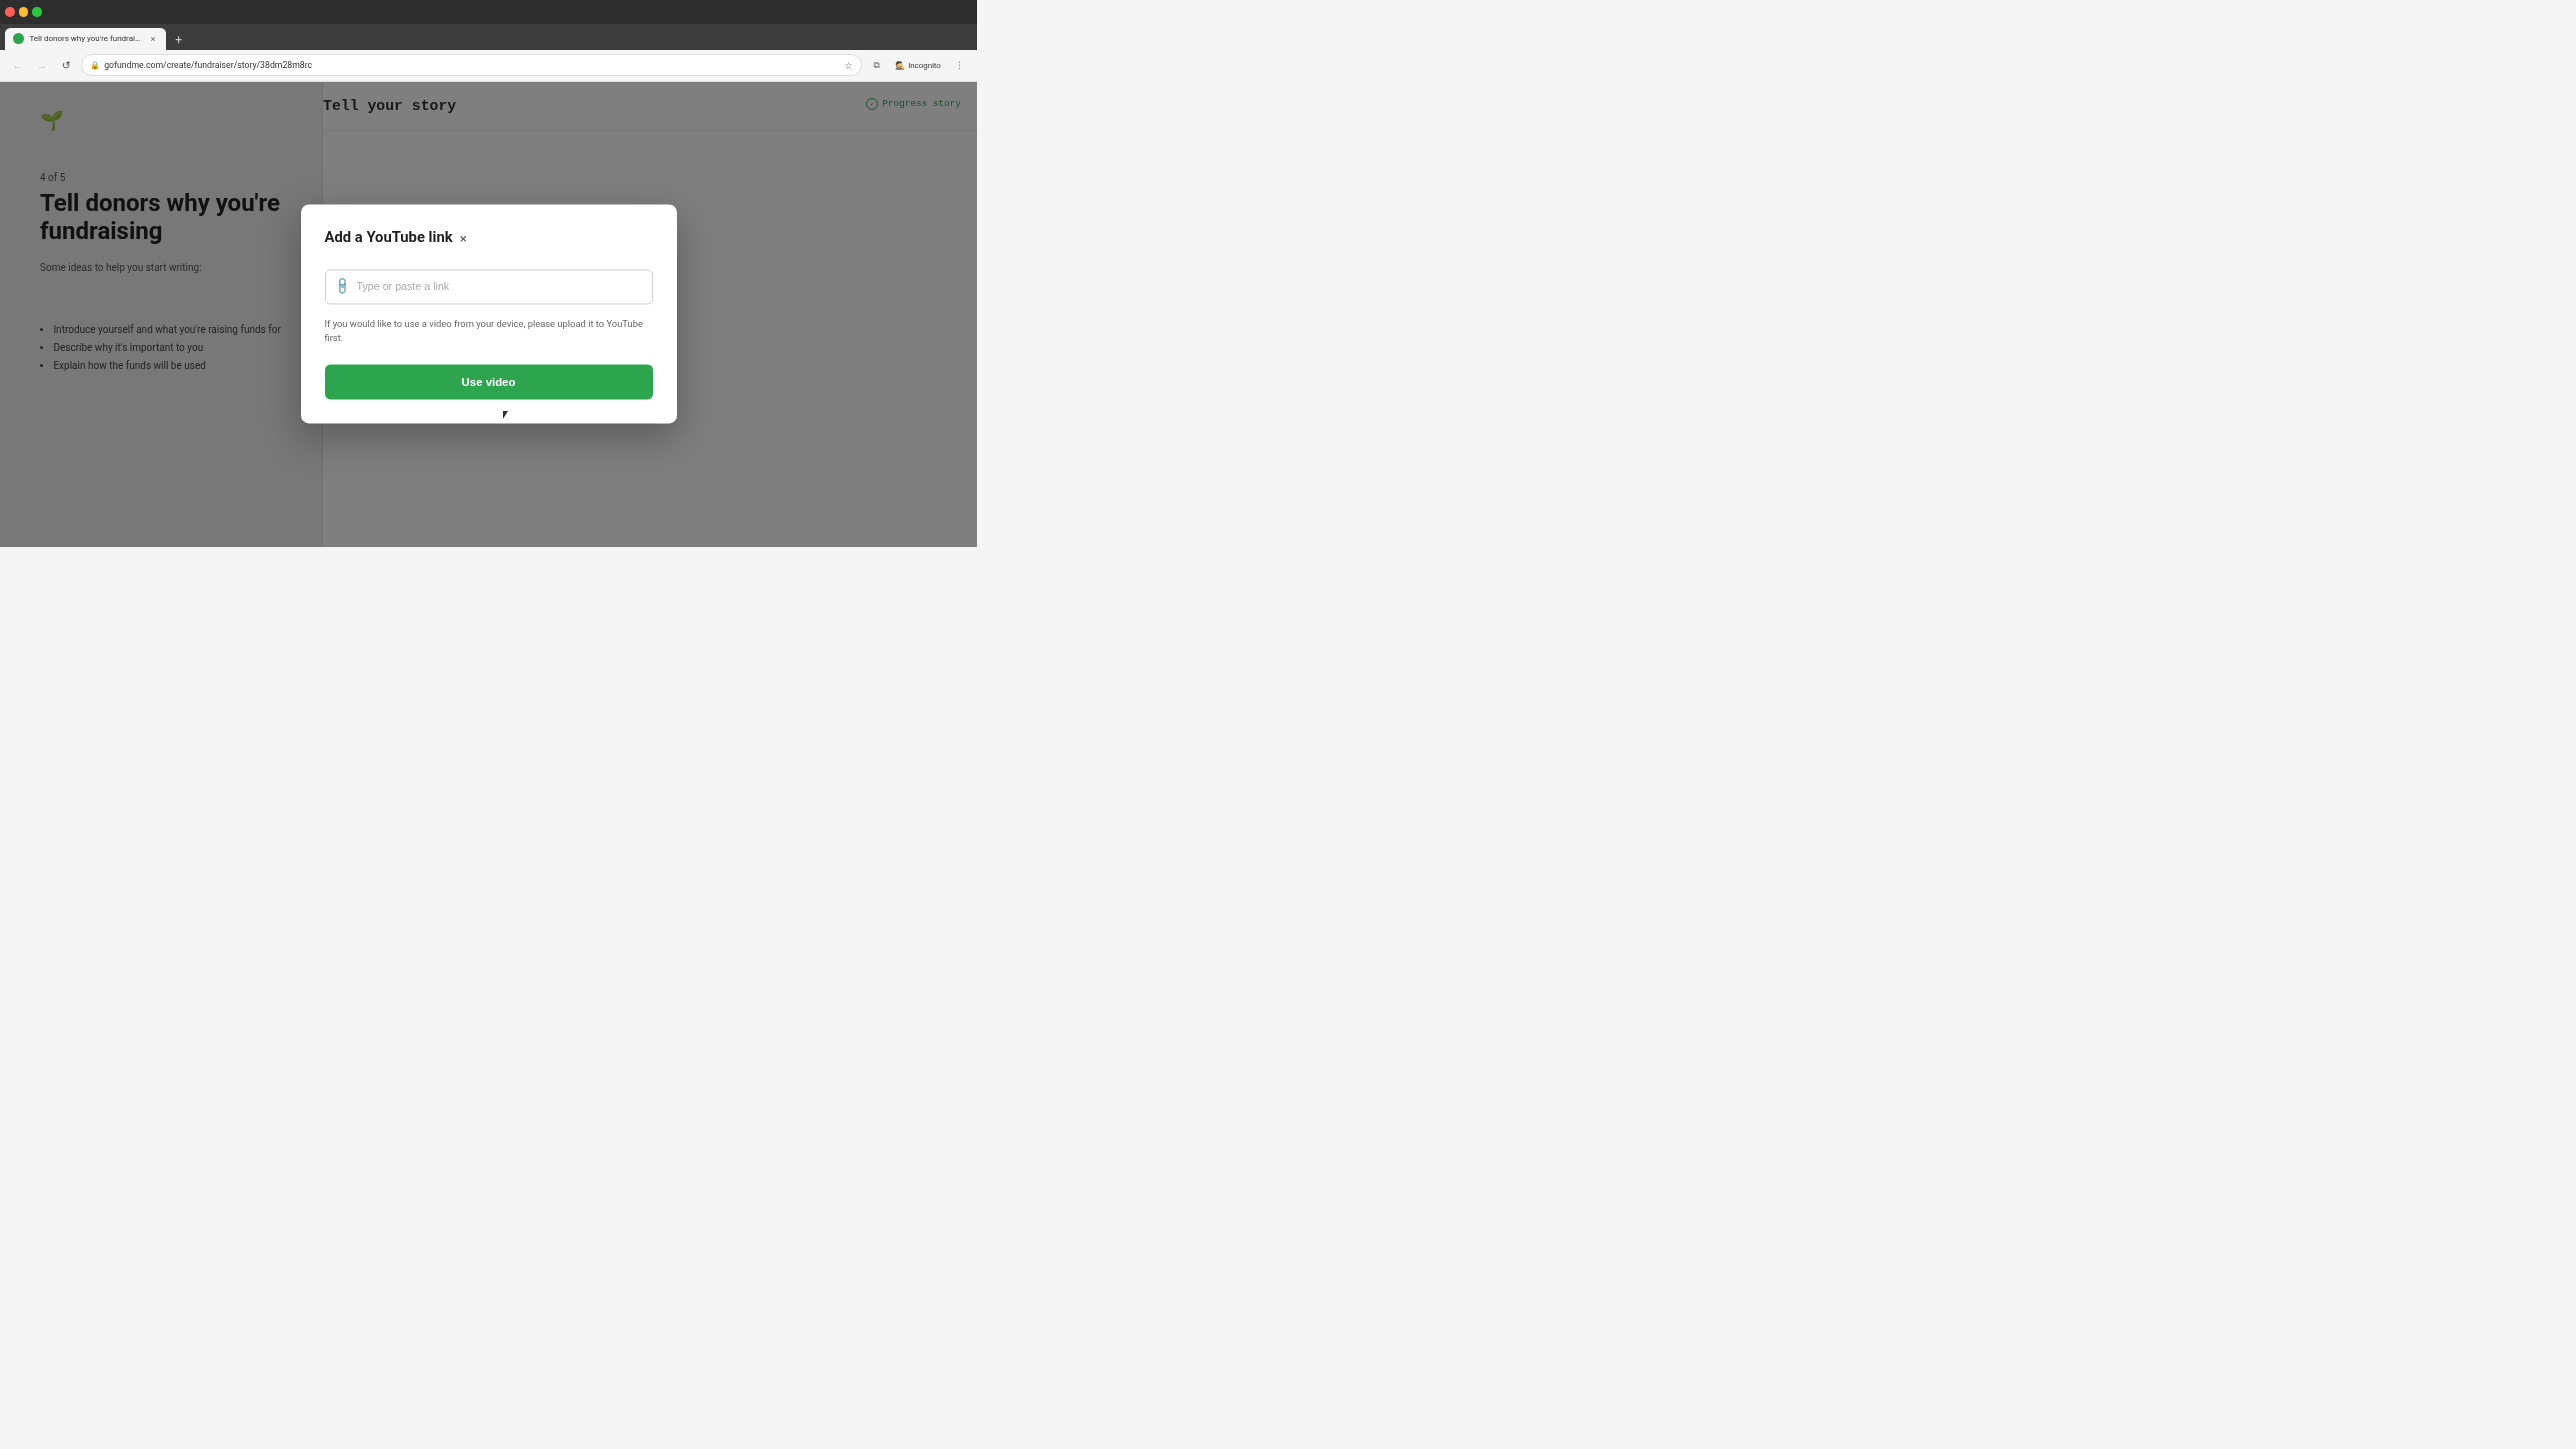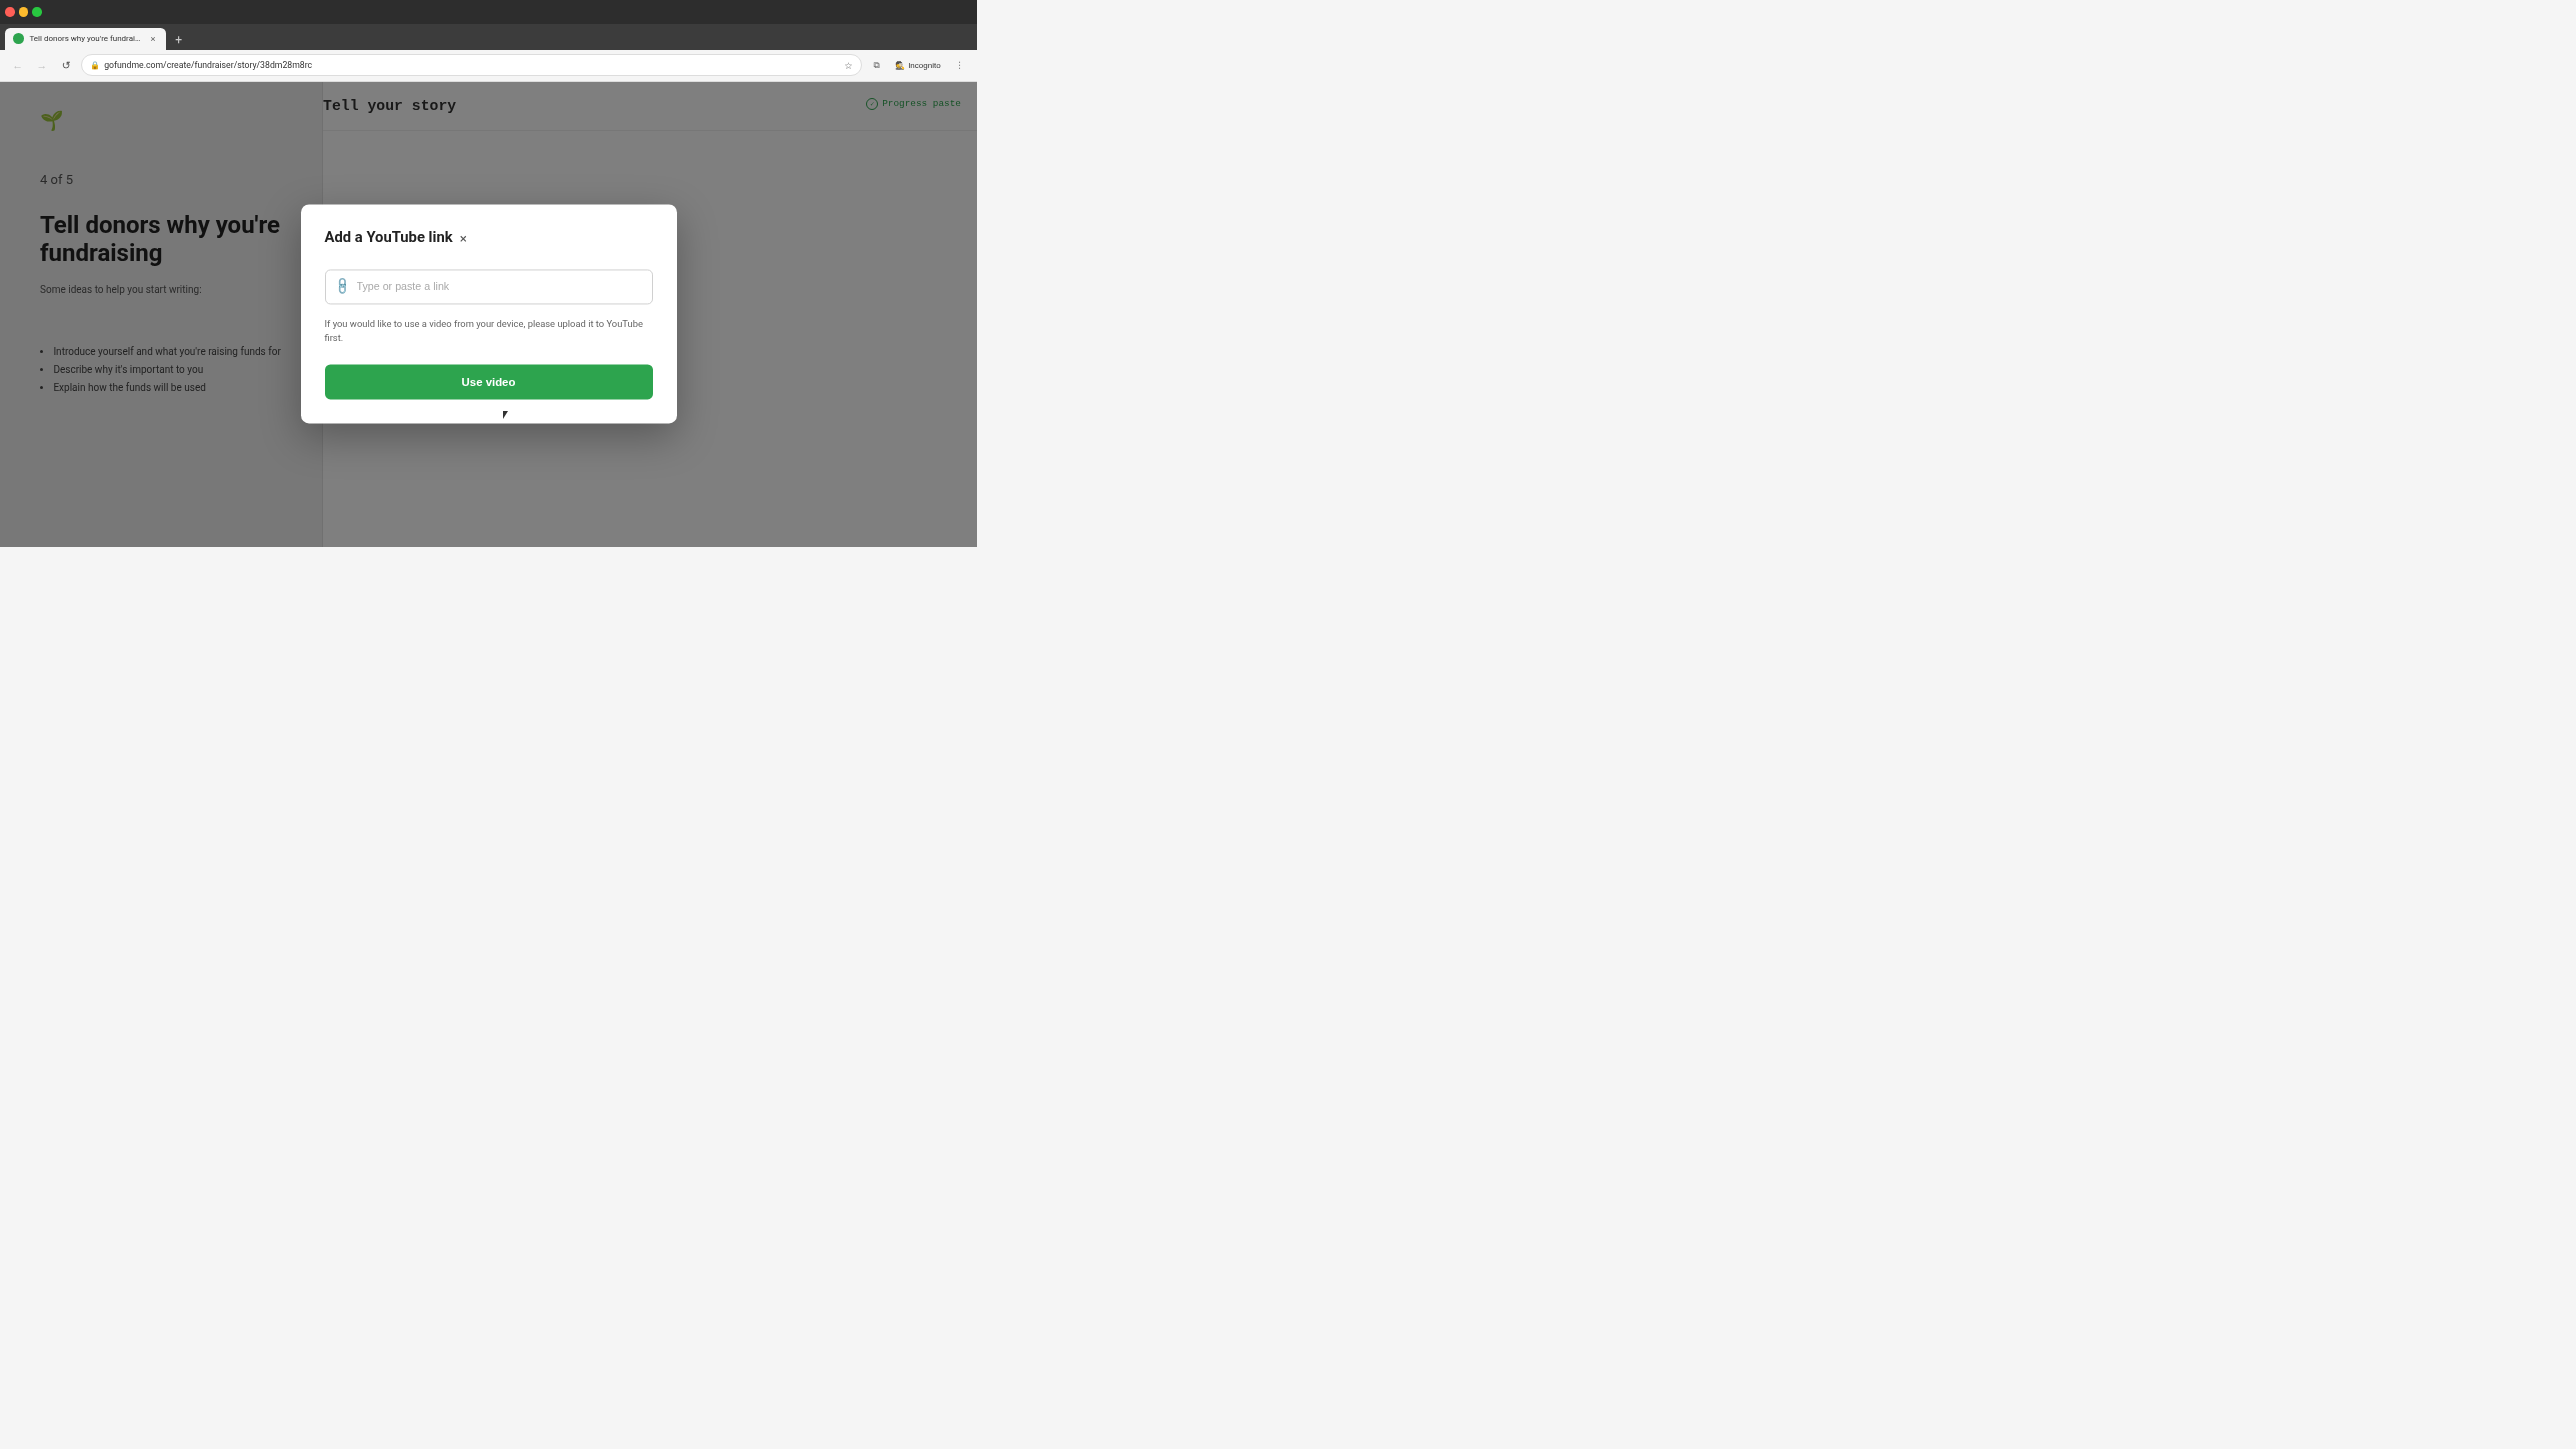--- a/index.html
+++ b/index.html
@@ -185,22 +185,22 @@
     }
     .logo-area {
       margin-bottom: 40px;
     }
     .logo-icon {
       color: #2da44e;
       font-size: 19px;
     }
     .step-indicator {
       color: #555;
-      font-size: 13px;
-      margin-bottom: 24px;
+      font-size: 10px;
+      margin-bottom: 6px;
     }
     .page-heading {
       font-size: 24px;
       font-weight: 700;
       color: #222;
       line-height: 1.2;
       margin-bottom: 16px;
     }
     .helper-text {
       color: #555;
@@ -435,21 +435,21 @@
       <li>Describe why it's important to you</li>
       <li>Explain how the funds will be used</li>
     </ul>
   </div>
 
   <div class="main-panel">
     <div class="page-title-area">
       <h2 class="page-title">Tell your story</h2>
       <div class="progress-saved">
         <div class="progress-saved-icon">✓</div>
-        <span>Progress paste</span>
+        <span>Progress story</span>
       </div>
     </div>
   </div>
 
   <div class="overlay"></div>
 
   <div class="modal">
     <div class="modal-header">
       <h2 class="modal-title">Add a YouTube link</h2>
       <div class="modal-close">×</div>

